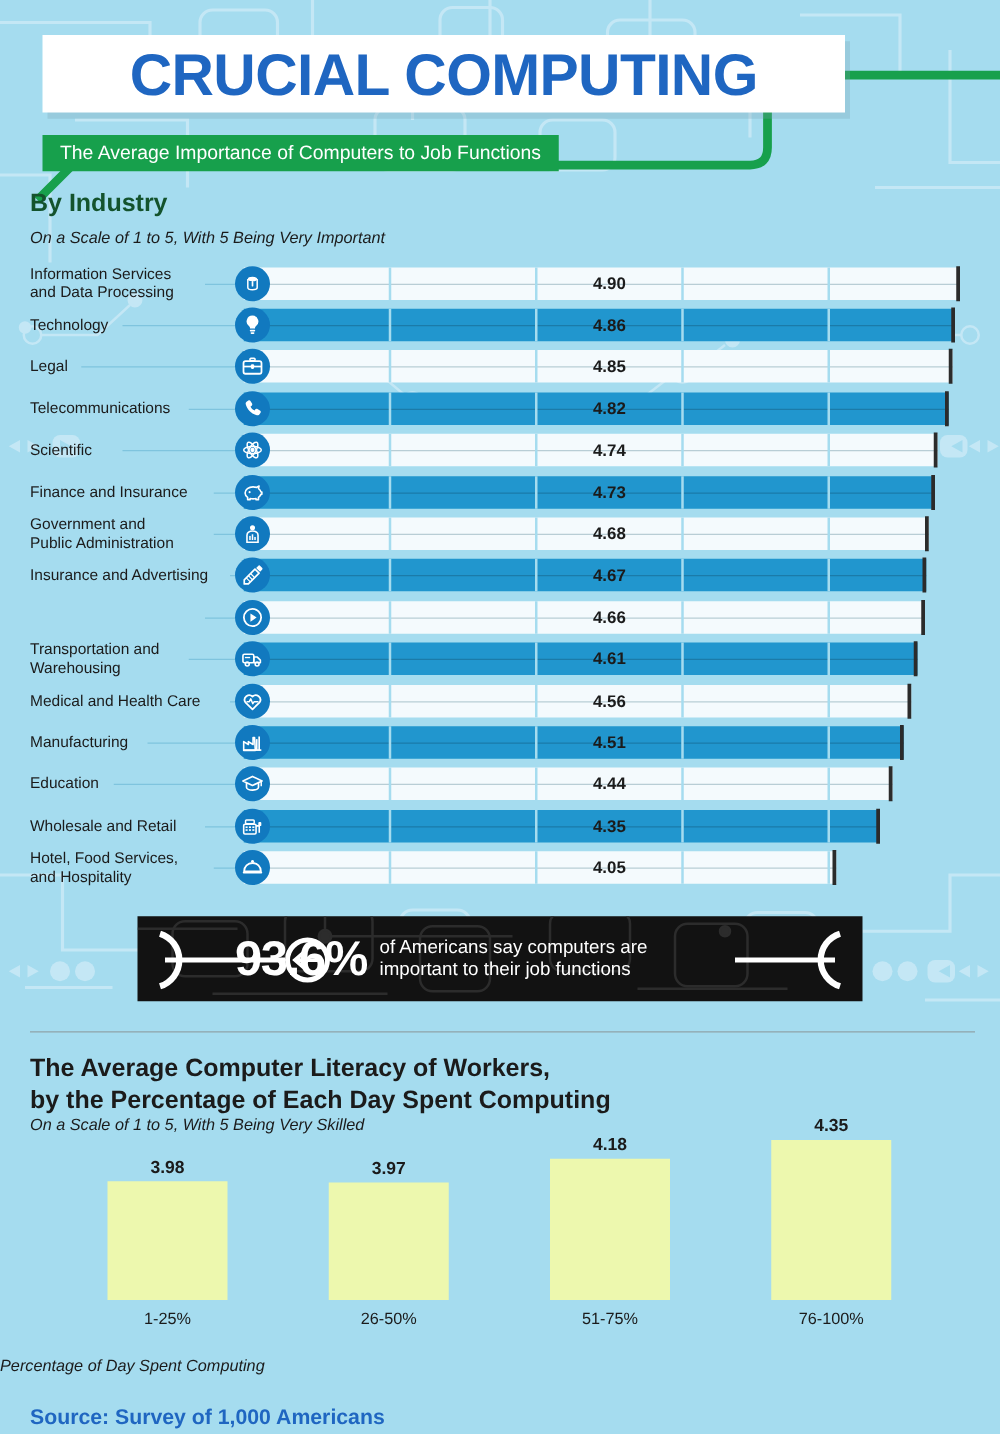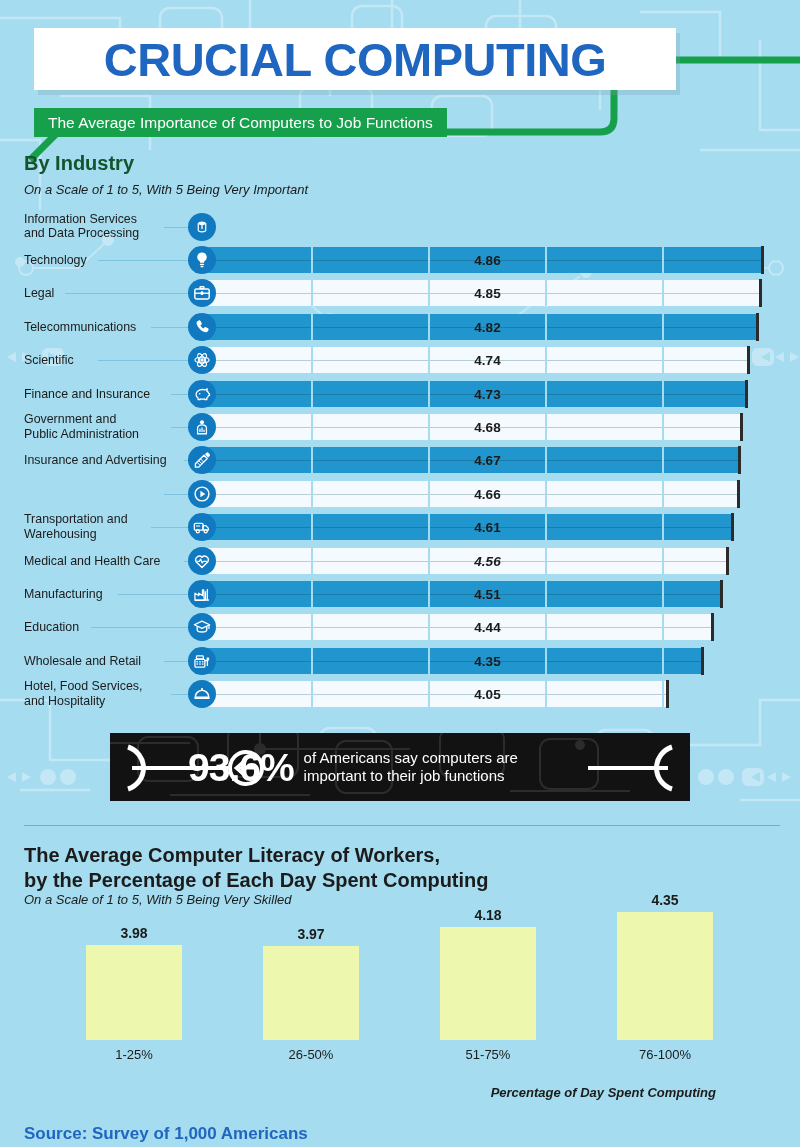--- a/index.html
+++ b/index.html
@@ -99,22 +99,22 @@
   .col-val{
     position:absolute;left:0;width:96px;text-align:center;
     font-size:14px;font-weight:bold;color:#1b1b1b;
   }
   .col-bar{position:absolute;left:0;width:96px;background:#edf8ae;bottom:22px;}
   .col-cat{
     position:absolute;left:0;bottom:0;width:96px;text-align:center;
     font-size:13px;color:#1b1b1b;
   }
   #axis-label{
-    position:absolute;left:0;top:1085px;width:716px;text-align:right;
-    font-size:13px;font-style:italic;color:#1b1b1b;font-weight:bold;
+    position:absolute;left:0;top:1085px;width:716px;text-align:left;
+    font-size:13px;font-style:italic;color:#1b1b1b;
   }
   #source{position:absolute;left:24px;top:1124px;font-size:17px;font-weight:bold;color:#1f66c1;}
 </style>
 </head>
 <body>
 
 <svg id="circuit-bg" viewBox="0 0 800 1147">
   <g stroke="#c4e7f5" stroke-width="2.5" fill="none">
     <path d="M0 18 H120 V70 H210"></path>
     <path d="M250 0 V40 H330 V96"></path>
@@ -204,20 +204,31 @@
   <div class="s">The Average Importance of Computers to Job Functions</div>
 </div>
 
 <div class="sec-head" id="by-industry">By Industry</div>
 <div id="scale-note-1">On a Scale of 1 to 5, With 5 Being Very Important</div>
 
 <div class="chart" id="industry-chart">
     <div class="row">
       <div class="label"><span>Information Services</span><br><span>and Data Processing</span></div>
       <div class="leader" style="left: 164px; width: 24px;"></div>
+      <div class="track">
+        <div class="bar light" style="width: 573.3px;">
+          <div class="midline"></div>
+        </div>
+        <div class="gline" style="left: 115.75px;"></div>
+        <div class="gline" style="left: 232.75px;"></div>
+        <div class="gline" style="left: 349.75px;"></div>
+        <div class="gline" style="left: 466.75px;"></div>
+        <div class="endcap" style="left: 570.3px;"></div>
+        <div class="val" style="left: 292.5px;">4.90</div>
+      </div>
       <div class="icon-badge">
         <svg width="18" height="18" viewBox="0 0 24 24" fill="#ffffff">
           <ellipse cx="12" cy="7" rx="5" ry="2.4"></ellipse>
           <path d="M7 7v9c0 1.4 2.2 2.4 5 2.4s5-1 5-2.4V7" fill="none" stroke="#fff" stroke-width="1.6"></path>
           <rect x="11.1" y="9" width="1.8" height="6" rx=".9"></rect>
         </svg>
       </div>
     </div>
     <div class="row">
       <div class="label"><span>Technology</span></div>
@@ -425,21 +436,21 @@
       <div class="leader" style="left: 183.8px; width: 4.2px;"></div>
       <div class="track">
         <div class="bar light" style="width: 533.52px;">
           <div class="midline"></div>
         </div>
         <div class="gline" style="left: 115.75px;"></div>
         <div class="gline" style="left: 232.75px;"></div>
         <div class="gline" style="left: 349.75px;"></div>
         <div class="gline" style="left: 466.75px;"></div>
         <div class="endcap" style="left: 530.52px;"></div>
-        <div class="val" style="left: 292.5px; font-style: italic;">4.56</div>
+        <div class="val" style="left: 292.5px;">4.56</div>
       </div>
       <div class="icon-badge">
         <svg width="18" height="18" viewBox="0 0 24 24" fill="#ffffff">
           <path d="M12 20.6 4.4 13.2a4.9 4.9 0 0 1 7.6-6.1 4.9 4.9 0 0 1 7.6 6.1z" fill="none" stroke="#fff" stroke-width="1.9" stroke-linejoin="round"></path>
           <path d="M5.6 12.4h3l1.5-3 2.2 5.2 1.5-2.2h4.6" fill="none" stroke="#fff" stroke-width="1.6" stroke-linejoin="round"></path>
         </svg>
       </div>
     </div>
     <div class="row">
       <div class="label"><span>Manufacturing</span></div>

